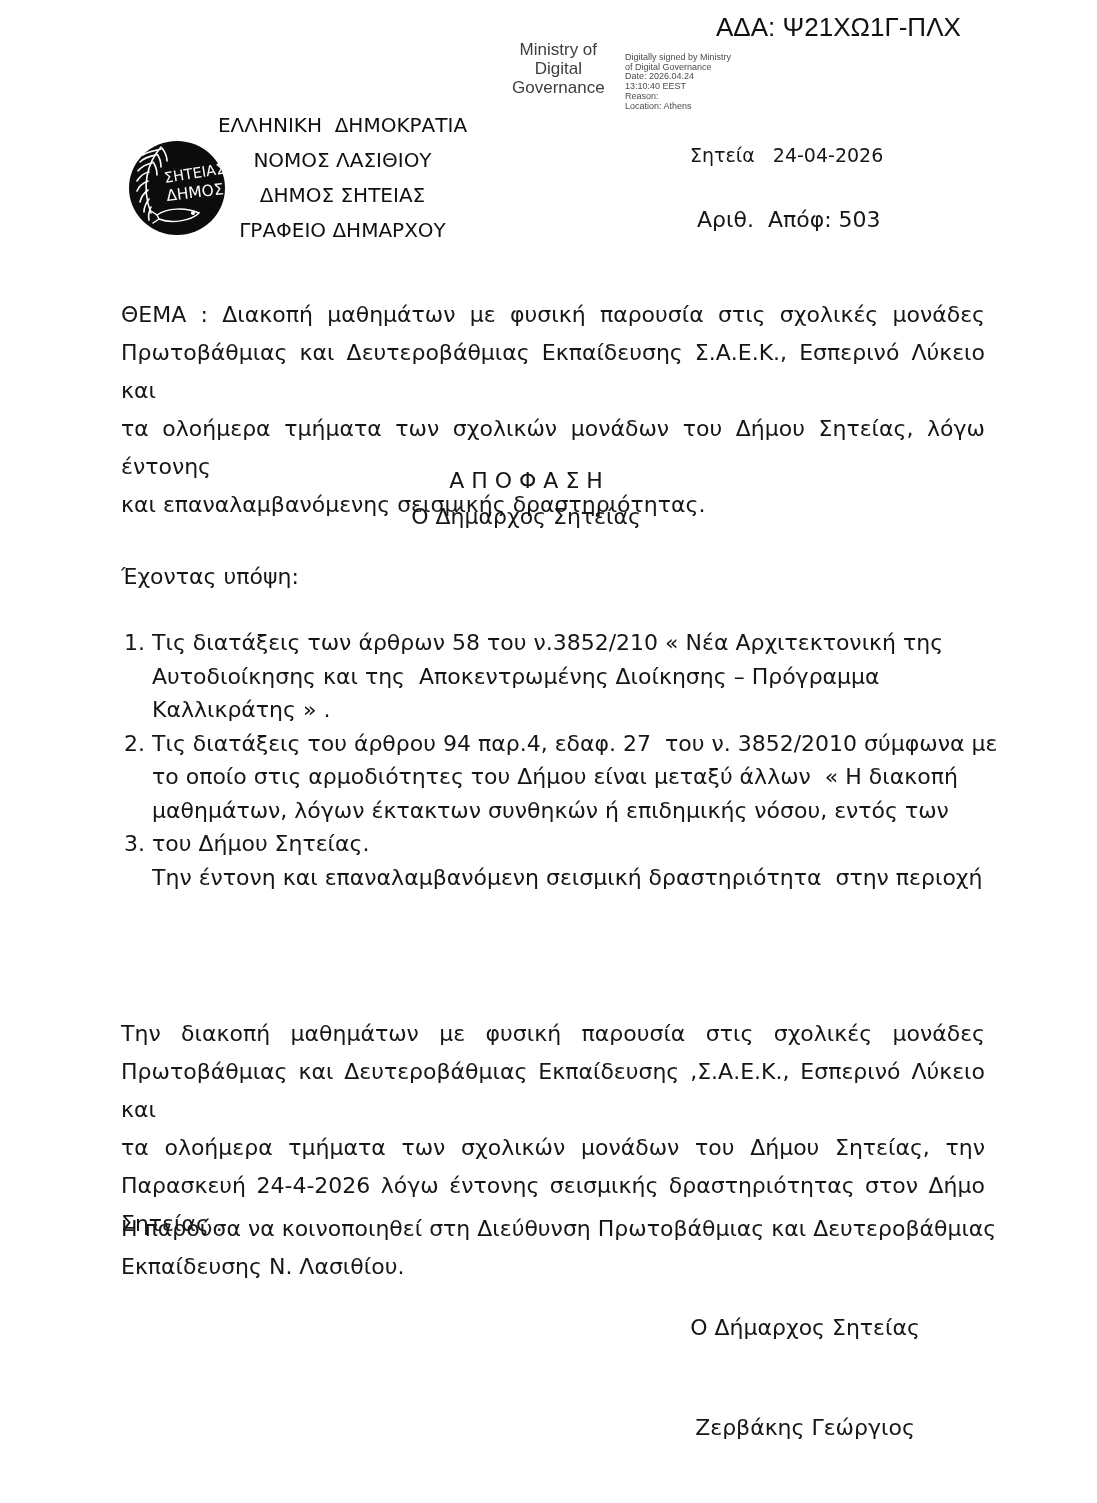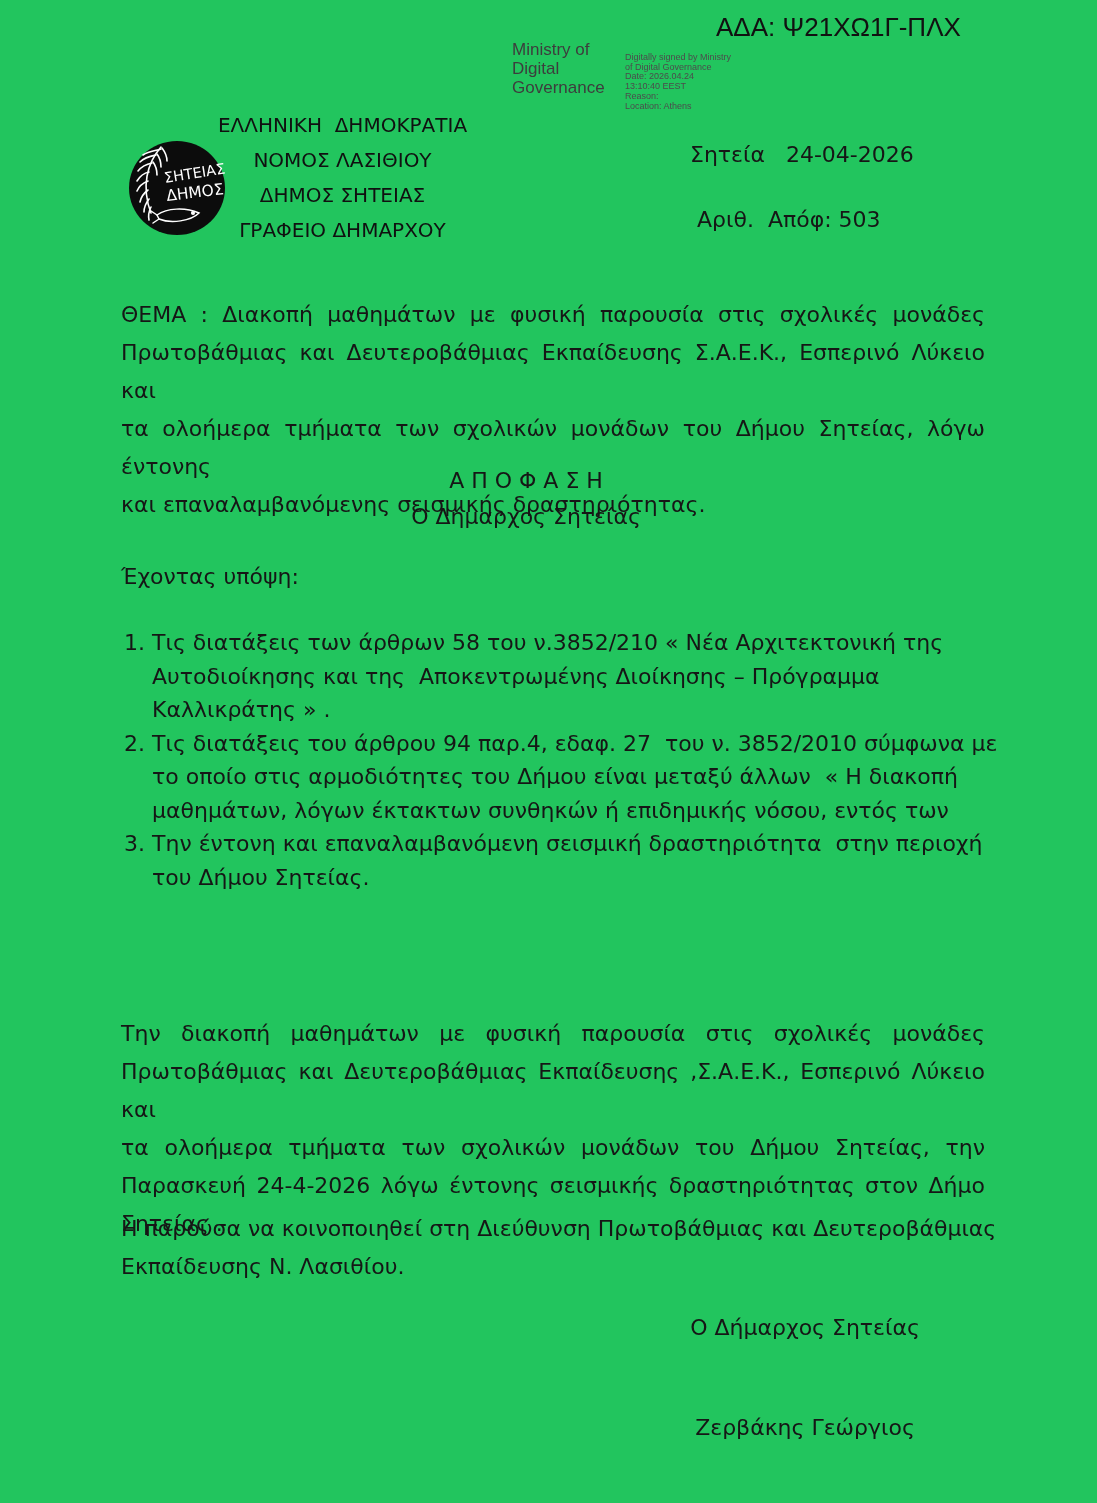--- a/index.html
+++ b/index.html
@@ -1,34 +1,34 @@
 <!DOCTYPE html>
 <html><head>
 <meta charset="utf-8">
 <style>
   html,body{margin:0;padding:0;background:#888;}
   .page{
     position:relative;
     width:1097px;height:1503px;
-    background:#22c55e;
+    background:#ffffff;
     margin:0 auto;
     font-family:"DejaVu Sans",sans-serif;
     color:#161616;
     overflow:hidden;
   }
   .abs{position:absolute;}
   
   .ada{left:716px;top:12px;font-family:"Liberation Sans",sans-serif;font-size:26px;line-height:30px;color:#111;}
-  .ministry{left:512px;top:40px;font-family:"Liberation Sans",sans-serif;font-size:17px;line-height:19px;color:#3d3d3d;}
+  .ministry{left:512px;top:40px;font-family:"Liberation Sans",sans-serif;font-size:17px;line-height:19px;color:#3d3d3d;text-align:center;}
   .sigdetails{left:625px;top:53px;font-family:"Liberation Sans",sans-serif;font-size:9px;line-height:9.7px;color:#4c4c4c;}
   
   .seal{left:127px;top:139px;width:100px;height:98px;}
   .letterhead{left:200px;top:108px;width:285px;text-align:center;font-size:20px;line-height:35px;color:#101010;}
   .letterhead div{white-space:pre;}
-  .place-date{left:690px;top:140px;font-size:22px;line-height:30px;white-space:pre;}
+  .place-date{left:690px;top:140px;font-size:19px;line-height:30px;white-space:pre;}
   .decision-no{left:697px;top:205px;font-size:22px;line-height:30px;white-space:pre;}
   
   .col{left:121px;width:864px;font-size:22px;}
   .subject{top:296px;line-height:38px;}
   .jl{text-align:justify;text-align-last:justify;text-justify:inter-word;}
   .ll{text-align:left;}
   .heading-block{top:463px;width:810px;text-align:center;line-height:36px;}
   .considering{top:558px;line-height:38px;}
   .list{top:626px;}
   .list-item{position:relative;padding-left:31px;}
@@ -124,22 +124,22 @@
       <div class="list-line">Καλλικράτης » .</div>
     </div>
     <div class="list-item">
       <span class="num">2.</span>
       <div class="list-line">Τις διατάξεις του άρθρου 94 παρ.4, εδαφ. 27  του ν. 3852/2010 σύμφωνα με</div>
       <div class="list-line">το οποίο στις αρμοδιότητες του Δήμου είναι μεταξύ άλλων  « Η διακοπή</div>
       <div class="list-line">μαθημάτων, λόγων έκτακτων συνθηκών ή επιδημικής νόσου, εντός των</div>
     </div>
     <div class="list-item">
       <span class="num">3.</span>
+      <div class="list-line">του Δήμου Σητείας.</div>
       <div class="list-line">Την έντονη και επαναλαμβανόμενη σεισμική δραστηριότητα  στην περιοχή</div>
-      <div class="list-line">του Δήμου Σητείας.</div>
     </div>
   </div>
 
 
   <div class="abs col decision-body">
     <div class="jl">Την διακοπή μαθημάτων με φυσική παρουσία στις σχολικές μονάδες</div>
     <div class="jl">Πρωτοβάθμιας και Δευτεροβάθμιας Εκπαίδευσης ,Σ.Α.Ε.Κ., Εσπερινό Λύκειο και</div>
     <div class="jl">τα ολοήμερα τμήματα των σχολικών μονάδων του Δήμου Σητείας, την</div>
     <div class="jl">Παρασκευή 24-4-2026  λόγω έντονης  σεισμικής δραστηριότητας στον Δήμο</div>
     <div class="ll">Σητείας .</div>

